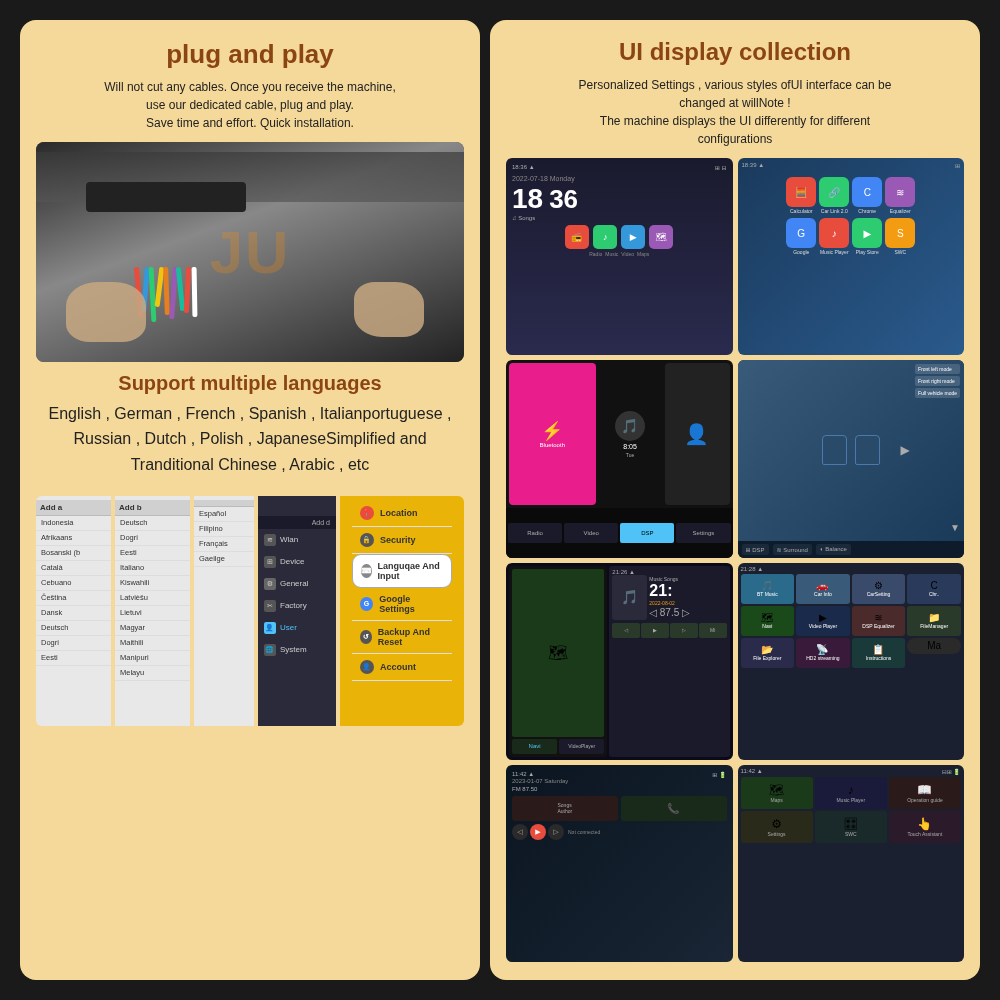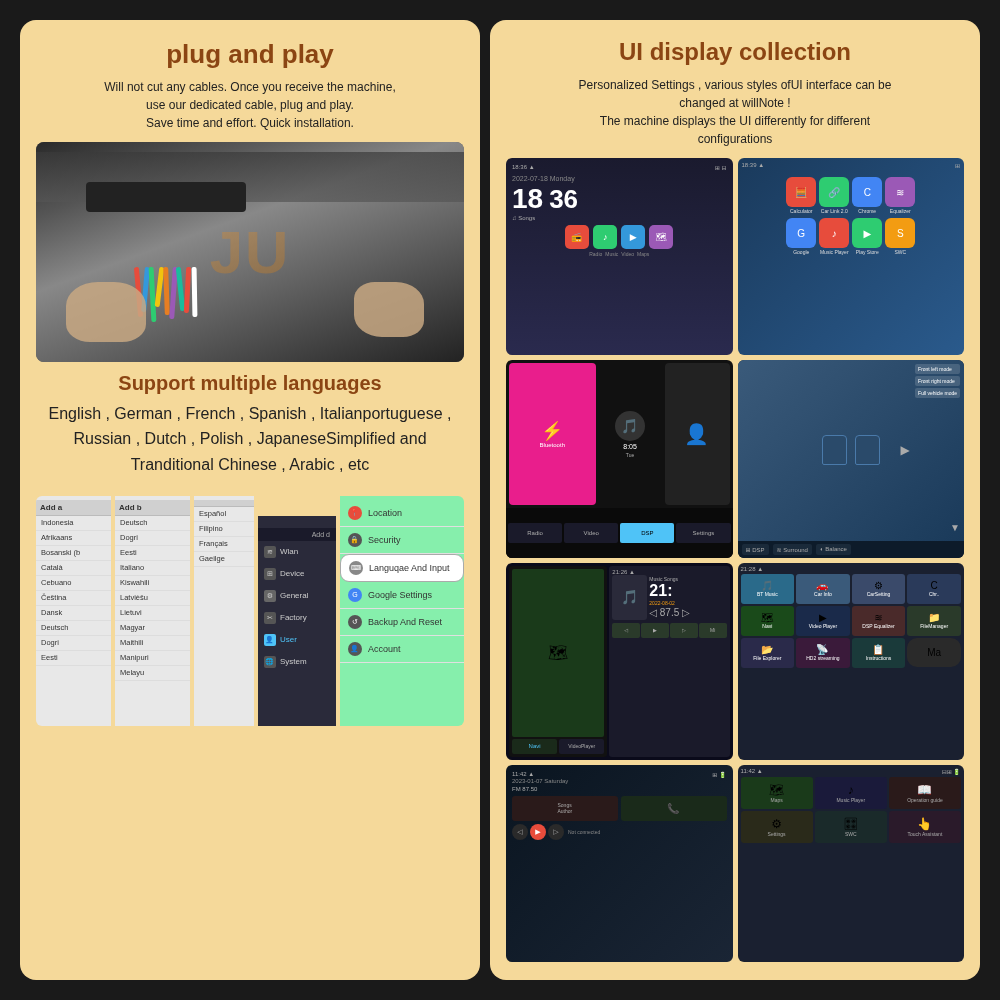--- a/index.html
+++ b/index.html
@@ -106,22 +106,21 @@
       font-size: 7.5px;
       padding: 2.5px 5px;
       color: #333;
       border-bottom: 1px solid #ddd;
     }
     .settings-nav-col {
       background: #2a2a3a;
       width: 78px;
       display: flex;
       flex-direction: column;
-      padding: 12px 0;
-      margin-top: 20px;
+      padding: 20px 0;
     }
     .settings-nav-header {
       background: #1a1a2a;
       font-size: 7px;
       color: #aaa;
       padding: 3px 6px;
       text-align: right;
     }
     .nav-item {
       display: flex;
@@ -138,23 +137,24 @@
       width: 12px;
       height: 12px;
       background: #555;
       border-radius: 2px;
       display: flex;
       align-items: center;
       justify-content: center;
       font-size: 7px;
     }
     .settings-menu-col {
-      background: #86efac;
+      background: #eab308;
       flex: 1;
-      padding: 4px 0;
+      padding: 4px 12px;
+      font-weight: bold;
     }
     .menu-item {
       display: flex;
       align-items: center;
       gap: 6px;
       padding: 6px 8px;
       font-size: 9px;
       color: #333;
       border-bottom: 1px solid #e0e0e0;
     }
@@ -625,21 +625,21 @@
             <span style="font-size:5px;color:white;">File Explorer</span>
           </div>
           <div style="flex:1;background:#3a1a3a;border-radius:3px;height:30px;display:flex;align-items:center;justify-content:center;flex-direction:column;">
             <span style="font-size:10px;">📡</span>
             <span style="font-size:5px;color:white;">HD2 streaming</span>
           </div>
           <div style="flex:1;background:#1a3a3a;border-radius:3px;height:30px;display:flex;align-items:center;justify-content:center;flex-direction:column;">
             <span style="font-size:10px;">📋</span>
             <span style="font-size:5px;color:white;">Instructions</span>
           </div>
-          <div style="flex:1;background:#2a2a2a;border-radius:10px;height:29px;display:flex;align-items:center;justify-content:center;flex-direction:column;">
+          <div style="flex:1;background:#2a2a2a;border-radius:10px;height:16px;display:flex;align-items:center;justify-content:center;flex-direction:column;">
             <span style="font-size:10px;">Ma</span>
             <span style="font-size:5px;color:white;"></span>
           </div>
         </div>
       </div>
 
       <div class="ui-screen screen-clock2">
         <div style="font-size:6px;color:#aaa;display:flex;justify-content:space-between;">
           <span>11:42 ▲</span>
           <span>⊞ 🔋</span>

